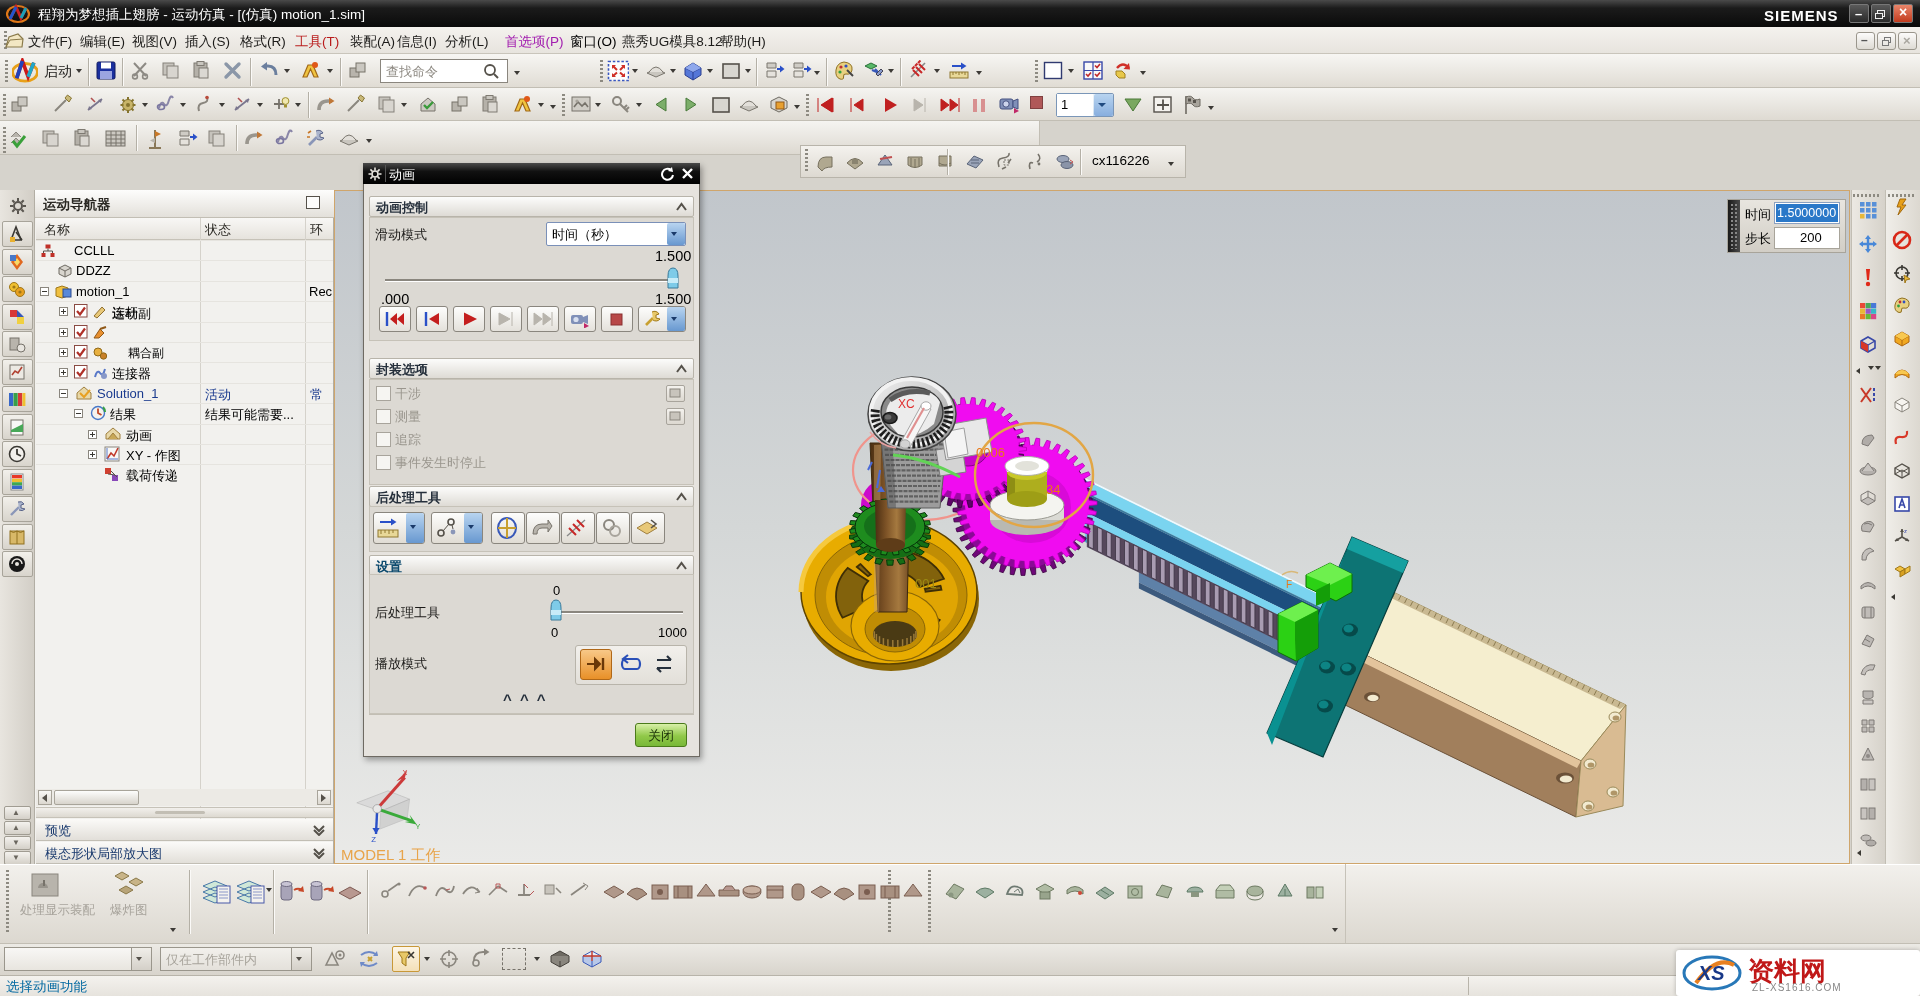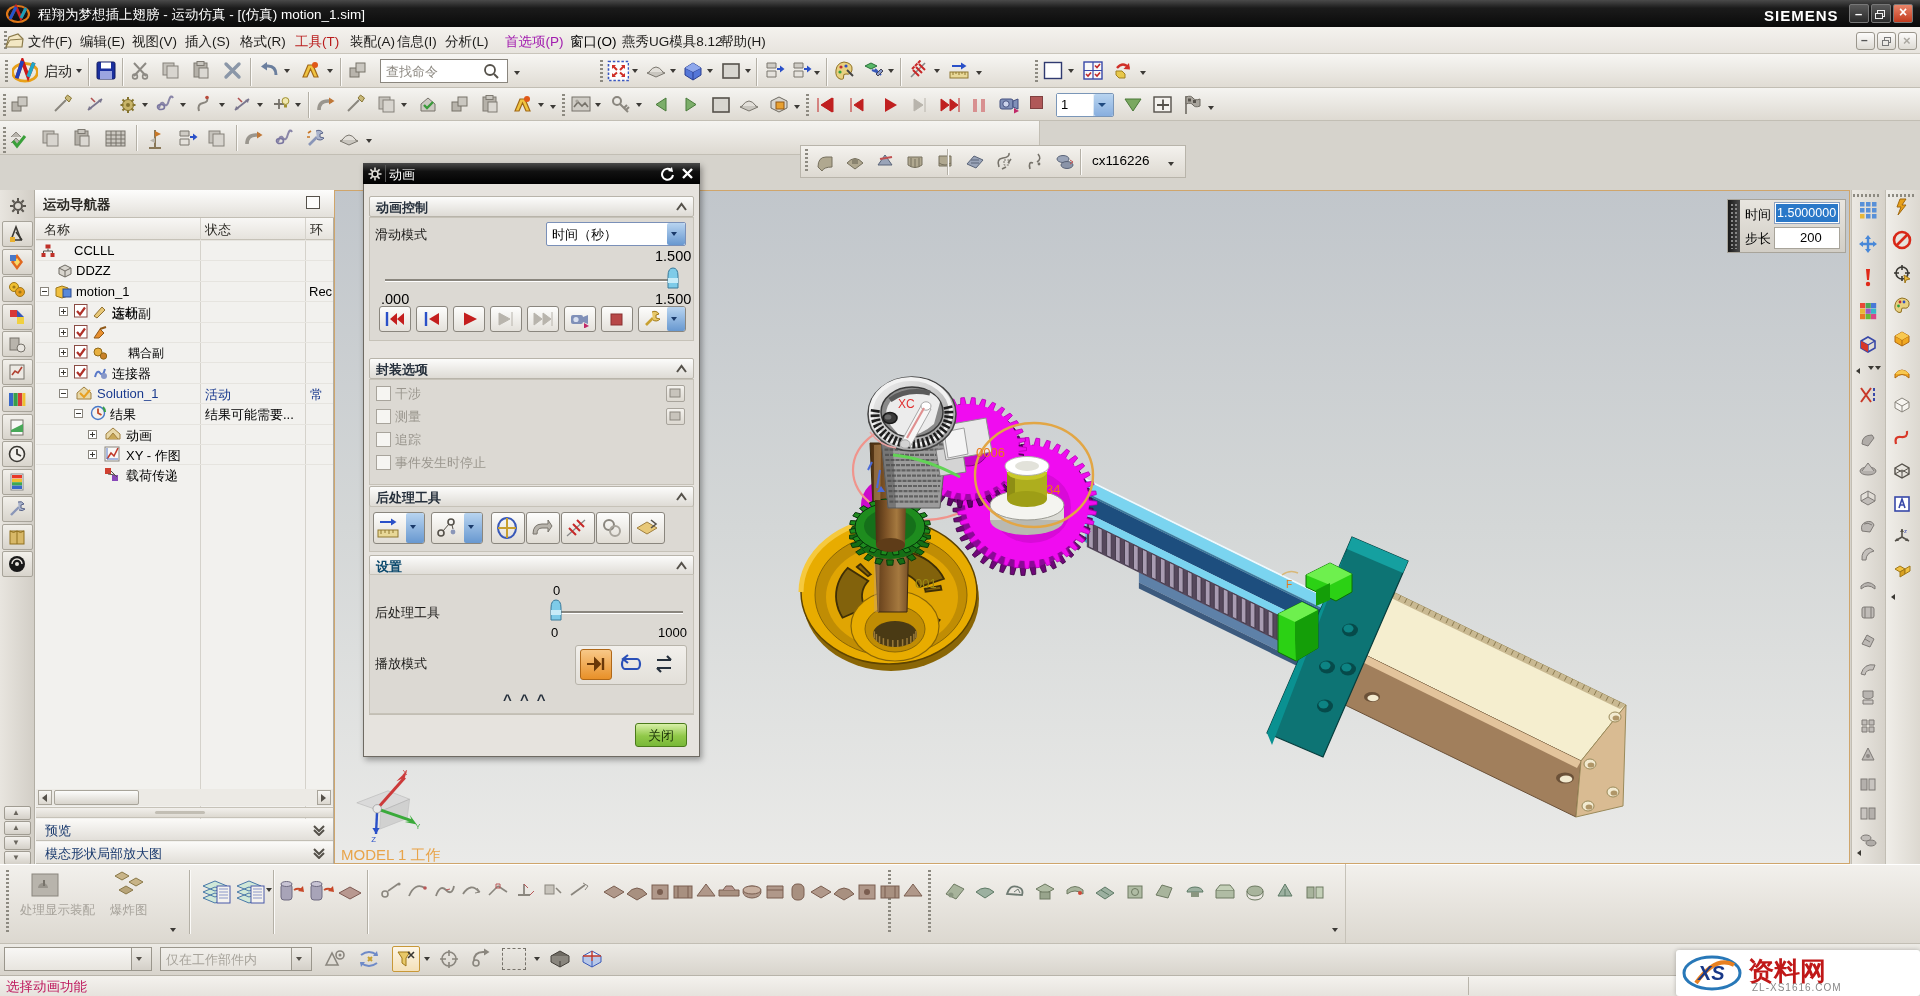--- a/index.html
+++ b/index.html
@@ -1449,21 +1449,21 @@
 <svg class="abs" style="left:548px;top:947px" width="26" height="24" viewBox="0 0 26 24">
     <path d="M3 9 L12 4 L21 9 L12 14 Z" fill="#6e6a62" stroke="#44403a"></path>
     <path d="M3 9 V15 L12 20 L21 15 V9 M12 14 v6" fill="#8a867e" stroke="#44403a"></path>
   </svg>
 <svg class="abs" style="left:580px;top:947px" width="26" height="24" viewBox="0 0 26 24">
     <path d="M3 9 L12 4 L21 9 L12 14 Z" fill="#e8f0f8" stroke="#3858b8"></path>
     <path d="M3 9 V15 L12 20 L21 15 V9 M12 14 v6" fill="#b8c8e8" stroke="#3858b8"></path>
     <path d="M12 4 V14 M3 9 H21" stroke="#c03828" stroke-width="1.4"></path>
   </svg>
 <div class="abs" style="left:0px;top:975px;width:1920px;height:21px;background:linear-gradient(#f4f2ee,#e6e3dd);border-top:1px solid #b8b4aa"></div>
-<div class="txt" style="left:6px;top:978px;font-size:13.5px;color:#be185d">选择动画功能</div>
+<div class="txt" style="left:6px;top:978px;font-size:13.5px;color:#0369a1">选择动画功能</div>
 <div class="abs" style="left:1468px;top:977px;width:1px;height:18px;background:#b8b4aa"></div>
 <div class="abs" style="left:1676px;top:950px;width:244px;height:46px;background:#ffffff;border-radius:3px;box-shadow:0 0 4px rgba(0,0,0,0.25)"></div>
 <svg class="abs" style="left:1682px;top:953px" width="62" height="40" viewBox="0 0 62 40">
     <ellipse cx="30" cy="20" rx="28" ry="16" fill="none" stroke="#2878b8" stroke-width="3"></ellipse>
     <path d="M14 30 Q34 2 52 12" fill="none" stroke="#e88020" stroke-width="4"></path>
     <text x="16" y="27" font-size="20" font-style="italic" fill="#183888" font-weight="bold">XS</text>
   </svg>
 <div class="txt" style="left:1748px;top:954px;font-size:26px;font-weight:bold;color:#c01818">资料网</div>
 <div class="txt" style="left:1752px;top:982px;font-size:10px;color:#888;letter-spacing:1px">ZL-XS1616.COM</div>
 <div class="abs" style="left:363px;top:163px;width:337px;height:594px;z-index:40">

